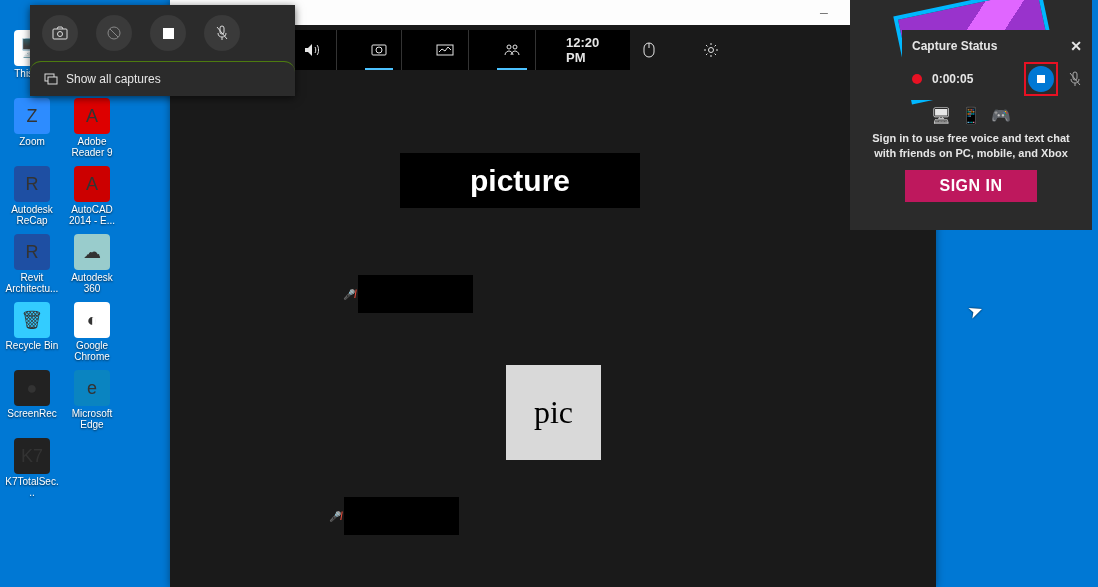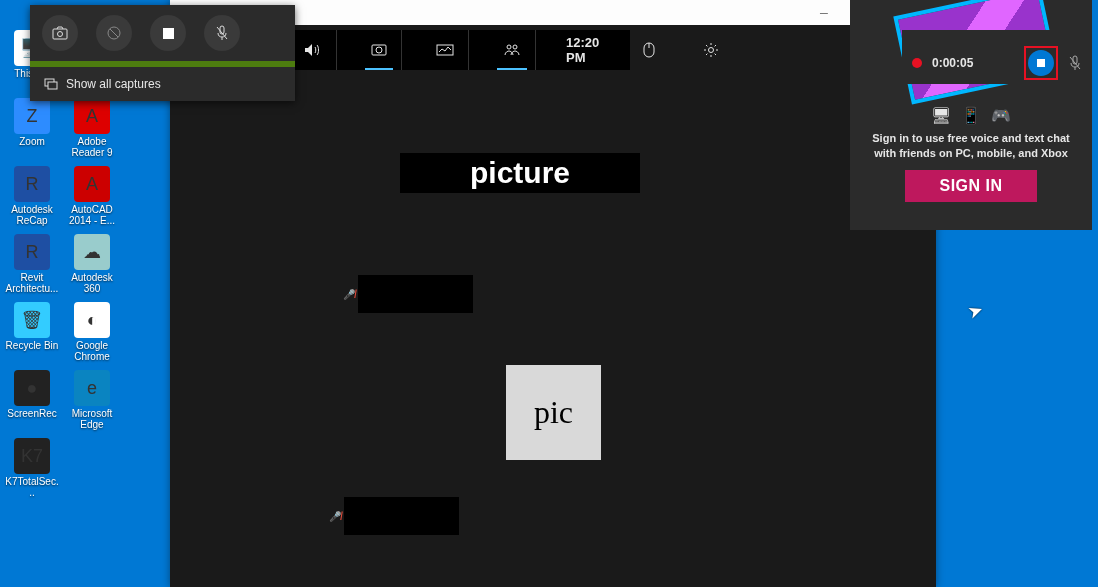--- a/index.html
+++ b/index.html
@@ -69,21 +69,21 @@
   height: 562px;
   position: relative;
 }
 .black-card {
   background: #000;
   position: absolute;
   display: flex; align-items: center; justify-content: center;
   color: #fff;
   font-weight: bold;
 }
-.main-card { left: 230px; top: 128px; width: 240px; height: 40px; font-size: 30px; }
+.main-card { left: 230px; top: 128px; width: 240px; height: 55px; font-size: 30px; }
 .small-card1 { left: 188px; top: 250px; width: 115px; height: 38px; }
 .mic-off { color: #e74c3c; font-size: 10px; margin-right: 4px; position: absolute; left: -15px; }
 .pic-card { left: 316px; top: 340px; width: 95px; height: 95px; background: #d9d9d9; color: #000; font-size: 32px; font-family: Georgia, serif; font-weight: normal; margin-left: 20px; }
 .small-card2 { left: 174px; top: 472px; width: 115px; height: 38px; }
 
 
 .xbox-bar {
   position: absolute;
   left: 160px; top: 30px;
   width: 470px; height: 40px;
@@ -132,21 +132,22 @@
   font-size: 14px;
 }
 .cw-btn.stop::before {
   content: ""; width: 11px; height: 11px; background: #fff;
 }
 .cw-title { padding: 2px 14px 6px; font-size: 12px; color: #bbb; }
 .cw-link {
   padding: 10px 14px;
   font-size: 12px;
   display: flex; align-items: center; gap: 8px;
-  border-top: 6px solid #4d7c0f;
+  border-top: 1px solid #4d7c0f;
+  border-radius: 11px;
 }
 
 
 .capture-status {
   position: absolute;
   right: 6px; top: 30px;
   width: 190px;
   background: #2b2b2b;
   color: #e6e6e6;
   z-index: 20;
@@ -350,20 +351,24 @@
   <div class="device-row">
     <span>🖥</span>
     <span>📱</span>
     <span>🎮</span>
   </div>
   <div class="xp-text">Sign in to use free voice and text chat with friends on PC, mobile, and Xbox</div>
   <button class="signin-btn">SIGN IN</button>
 </div>
 
 <div class="capture-status">
+  <div class="cs-head">
+    <span>Capture Status</span>
+    <span class="cs-close">✕</span>
+  </div>
   <div class="cs-row">
     <div class="rec-dot"></div>
     <div class="cs-time">0:00:05</div>
     <div class="cs-stop-wrap">
       <div class="cs-stop"></div>
     </div>
     <div class="cs-mic">
       <svg width="14" height="16" viewBox="0 0 14 16">
           <rect x="5" y="1" width="4" height="8" rx="2" fill="none" stroke="#aaa"></rect>
           <path d="M3 8c0 3 2 4 4 4s4-1 4-4M7 12v3" stroke="#aaa" fill="none"></path>

